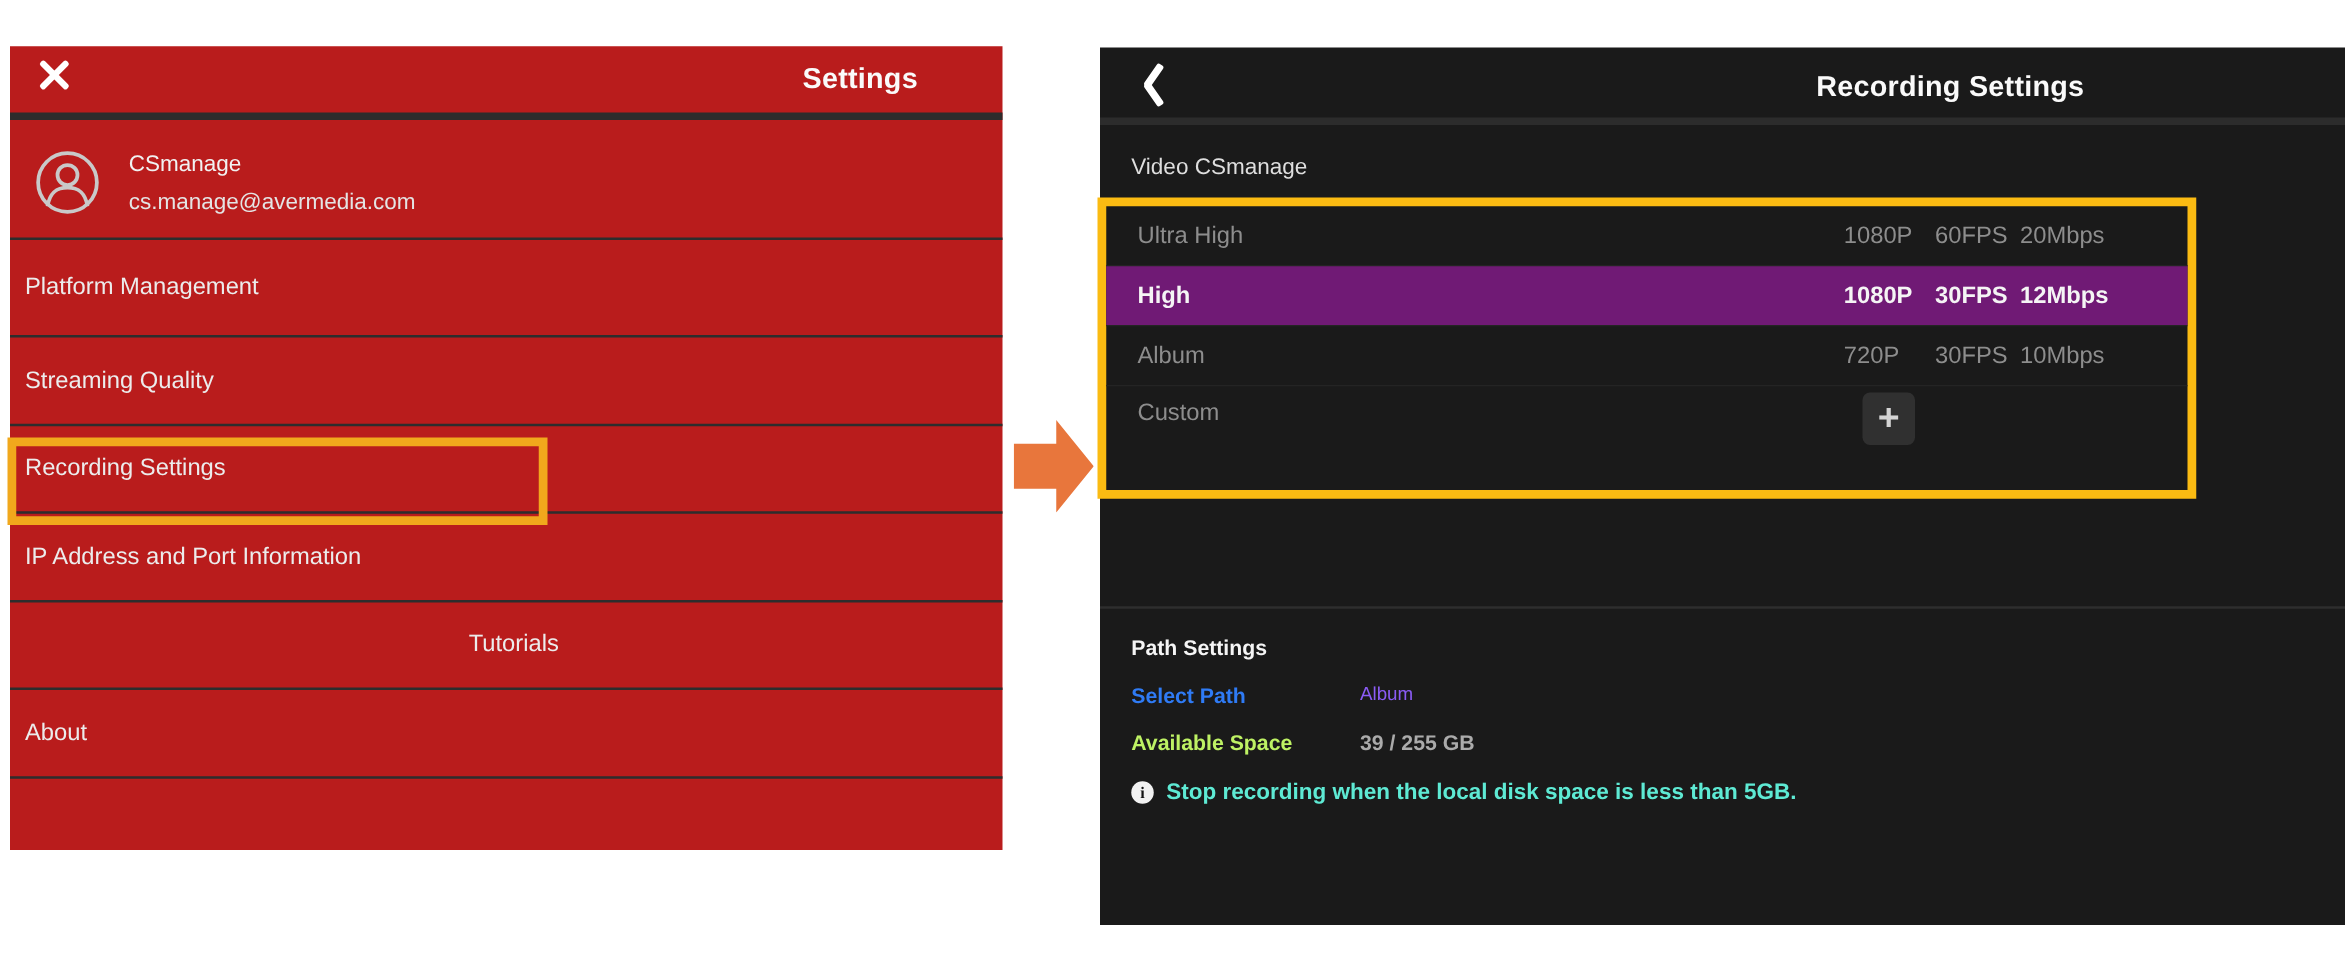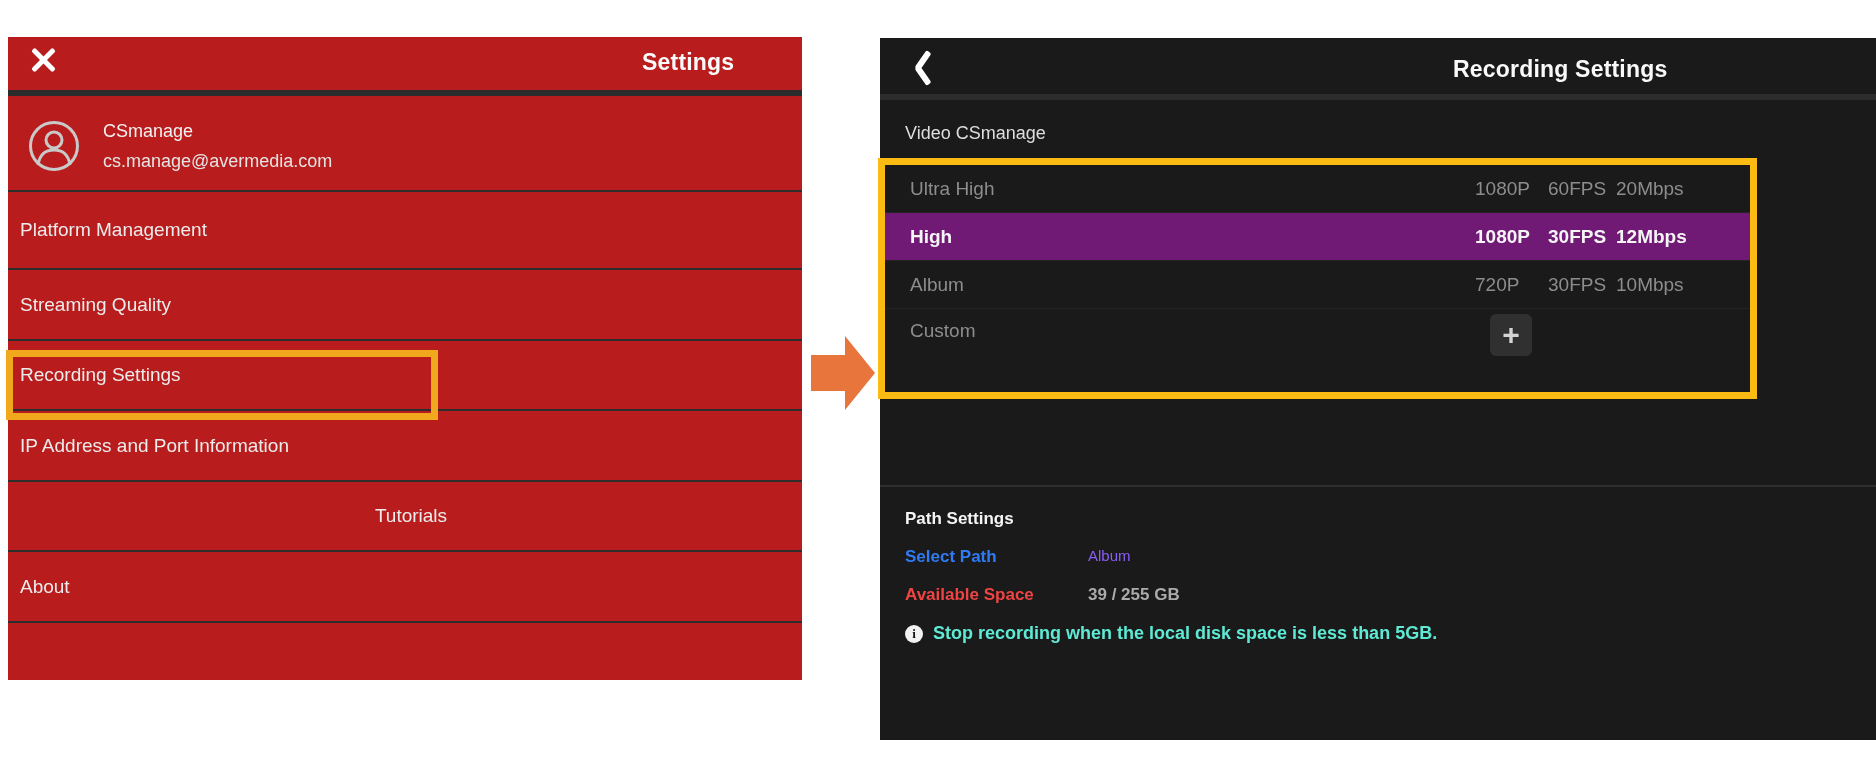--- a/index.html
+++ b/index.html
@@ -65,21 +65,21 @@
   .vq-row + .vq-row { border-top:1px solid #242424; }
   .vq-row.custom .opt-name { top:22px; }
   .plus-btn { position:absolute; left:605px; top:5px; width:42px; height:42px; background:#303030;
               border-radius:6px; color:#d4d4d4; font-size:30px; font-weight:bold;
               display:flex; align-items:center; justify-content:center; line-height:0; cursor:pointer; }
 
   .path-section { position:absolute; left:0; top:447px; width:100%; border-top:2px solid #2e2e2e; }
   .path-title { position:absolute; left:25px; top:22px; font-size:17px; font-weight:bold; color:#f5f5f5; }
   .row-select-path { position:absolute; left:25px; top:60px;  font-size:17px; font-weight:bold; color:#2F7BF5; cursor:pointer; }
   .val-album       { position:absolute; left:208px; top:60px; font-size:15px; color:#8b5cf6; }
-  .row-avail       { position:absolute; left:25px; top:98px;  font-size:17px; font-weight:bold; color:#ef4444; }
+  .row-avail       { position:absolute; left:25px; top:98px;  font-size:17px; font-weight:bold; color:#bef264; }
   .val-space       { position:absolute; left:208px; top:98px; font-size:17px; font-weight:bold; color:#ababab; }
 
   .note-row { position:absolute; left:25px; top:585px; display:flex; align-items:center; gap:10px; }
   .info-icon { width:18px; height:18px; border-radius:50%; background:#f2f2f2; color:#141414;
                font-size:13px; font-weight:bold; font-family:"Liberation Serif", serif;
                display:flex; align-items:center; justify-content:center; flex:0 0 auto; }
   .note-text { font-size:18px; font-weight:bold; color:#5eead4; }
 </style>
 </head>
 <body>

